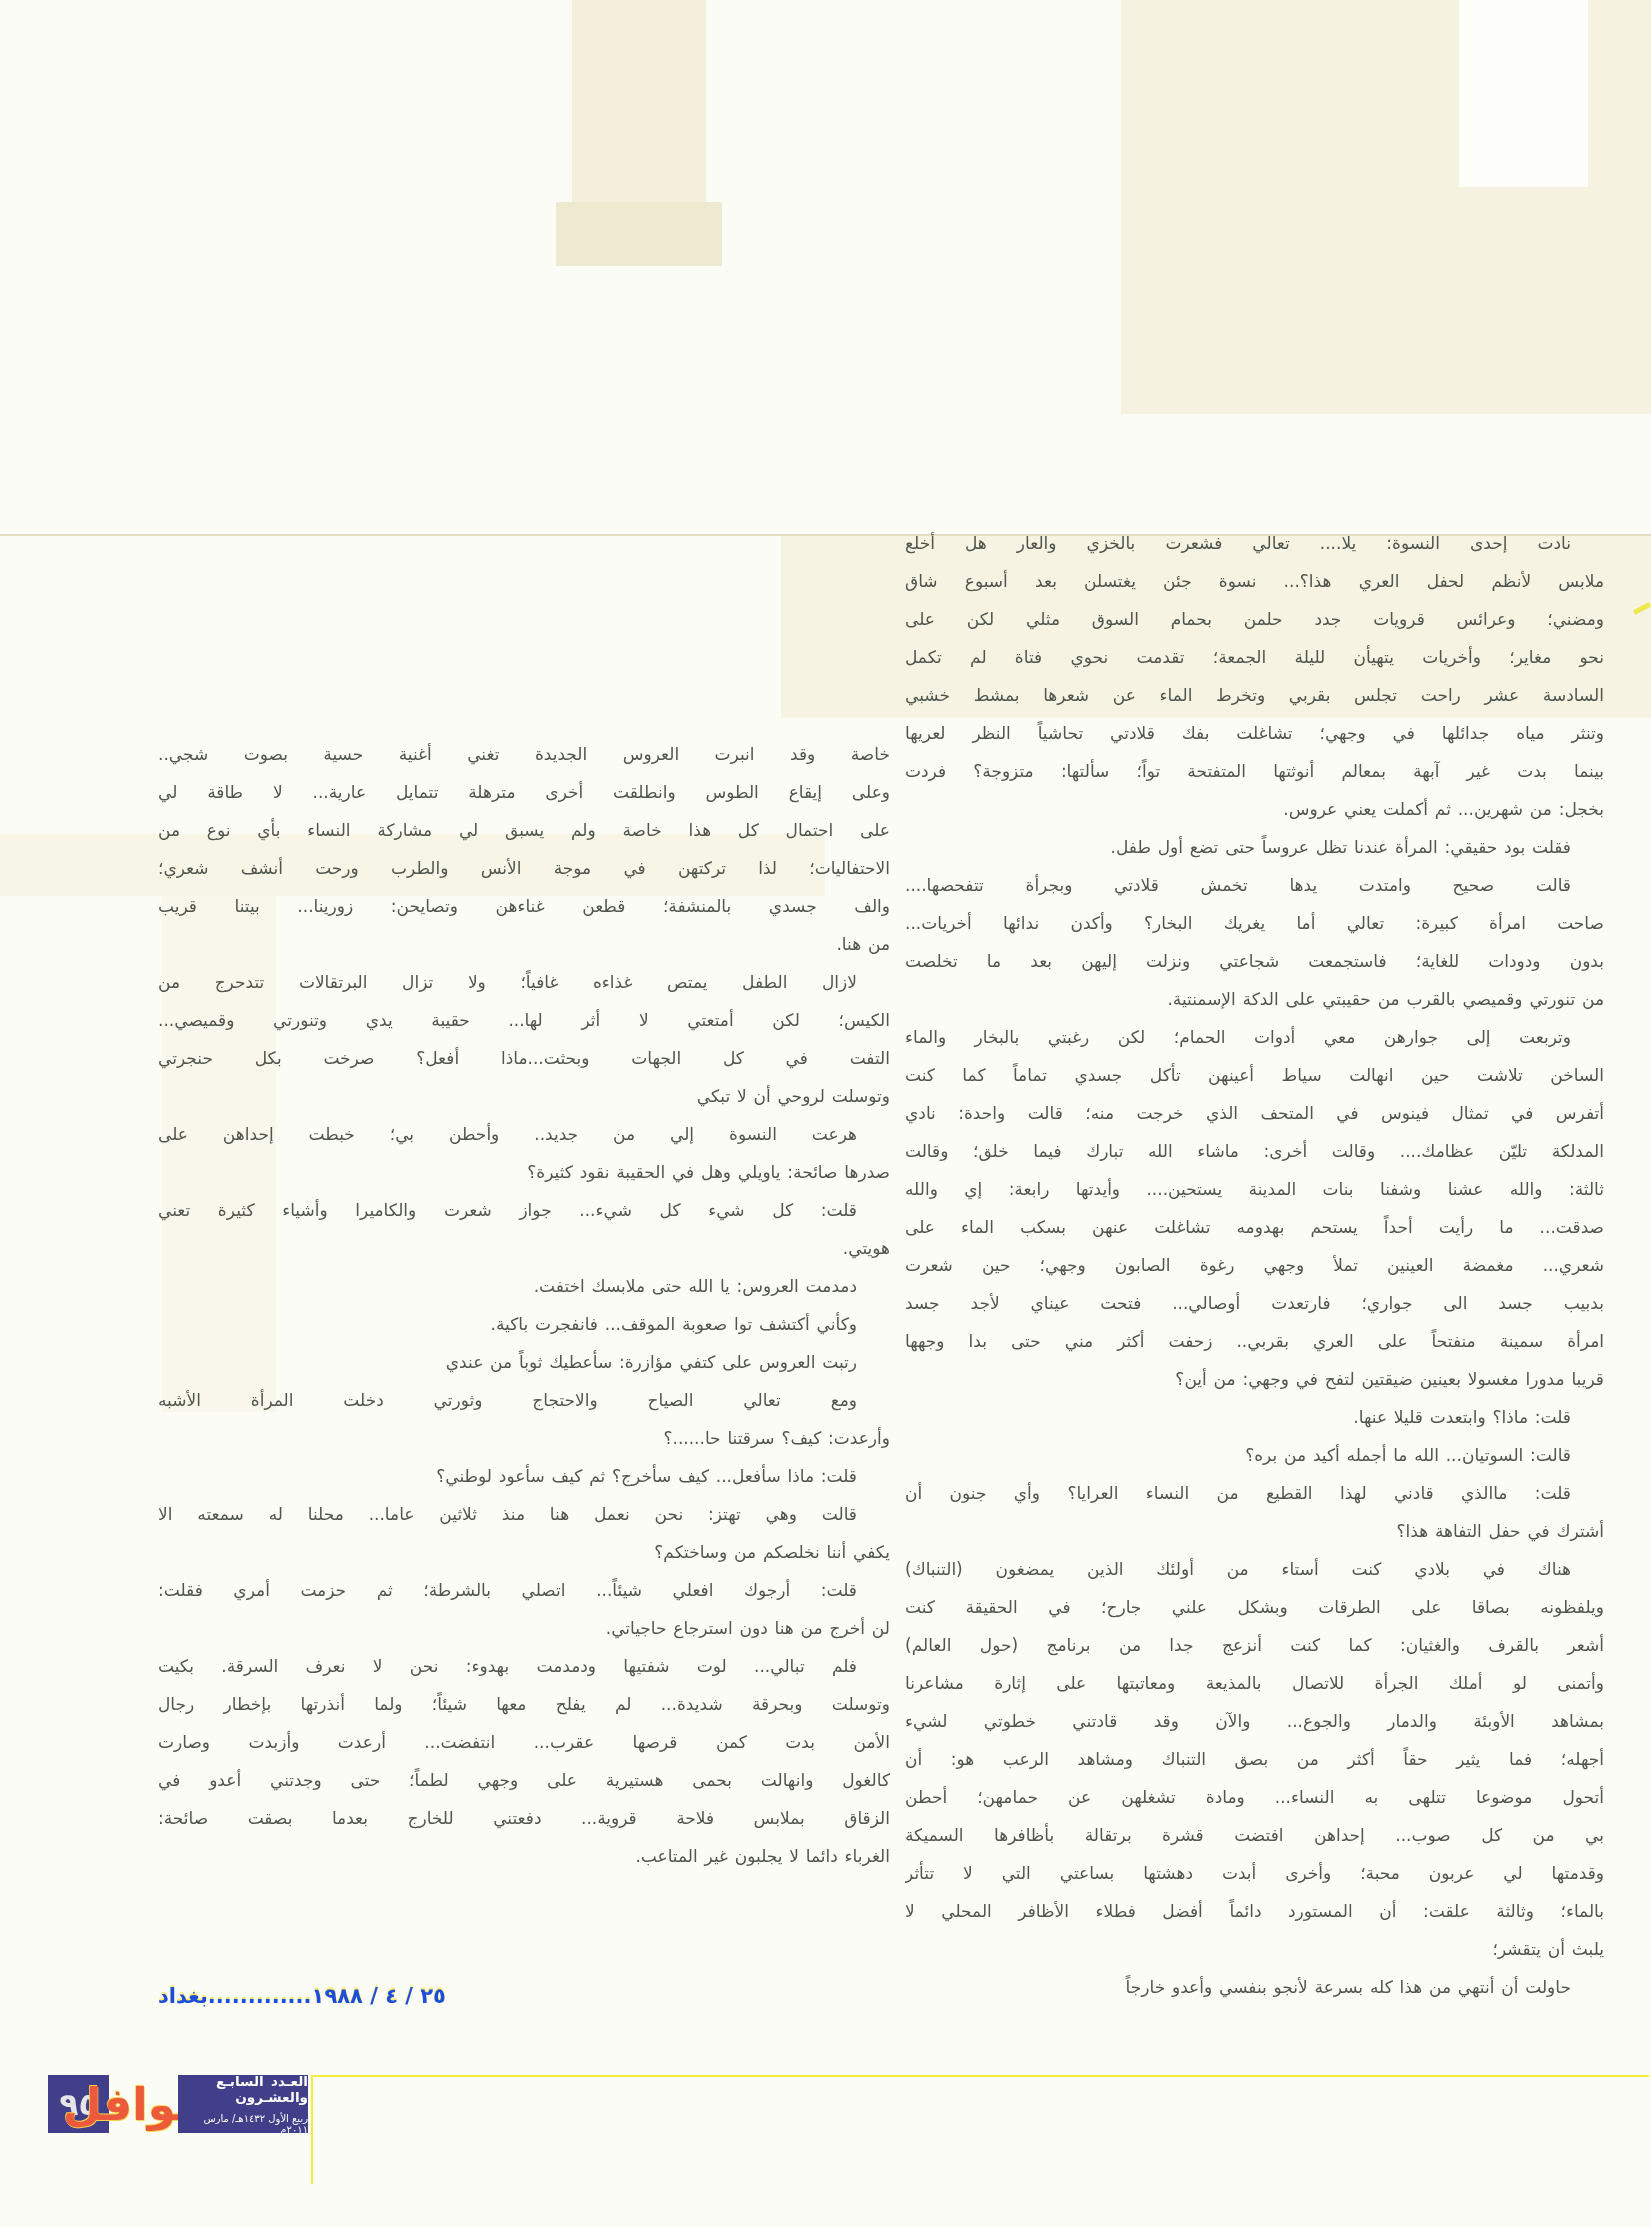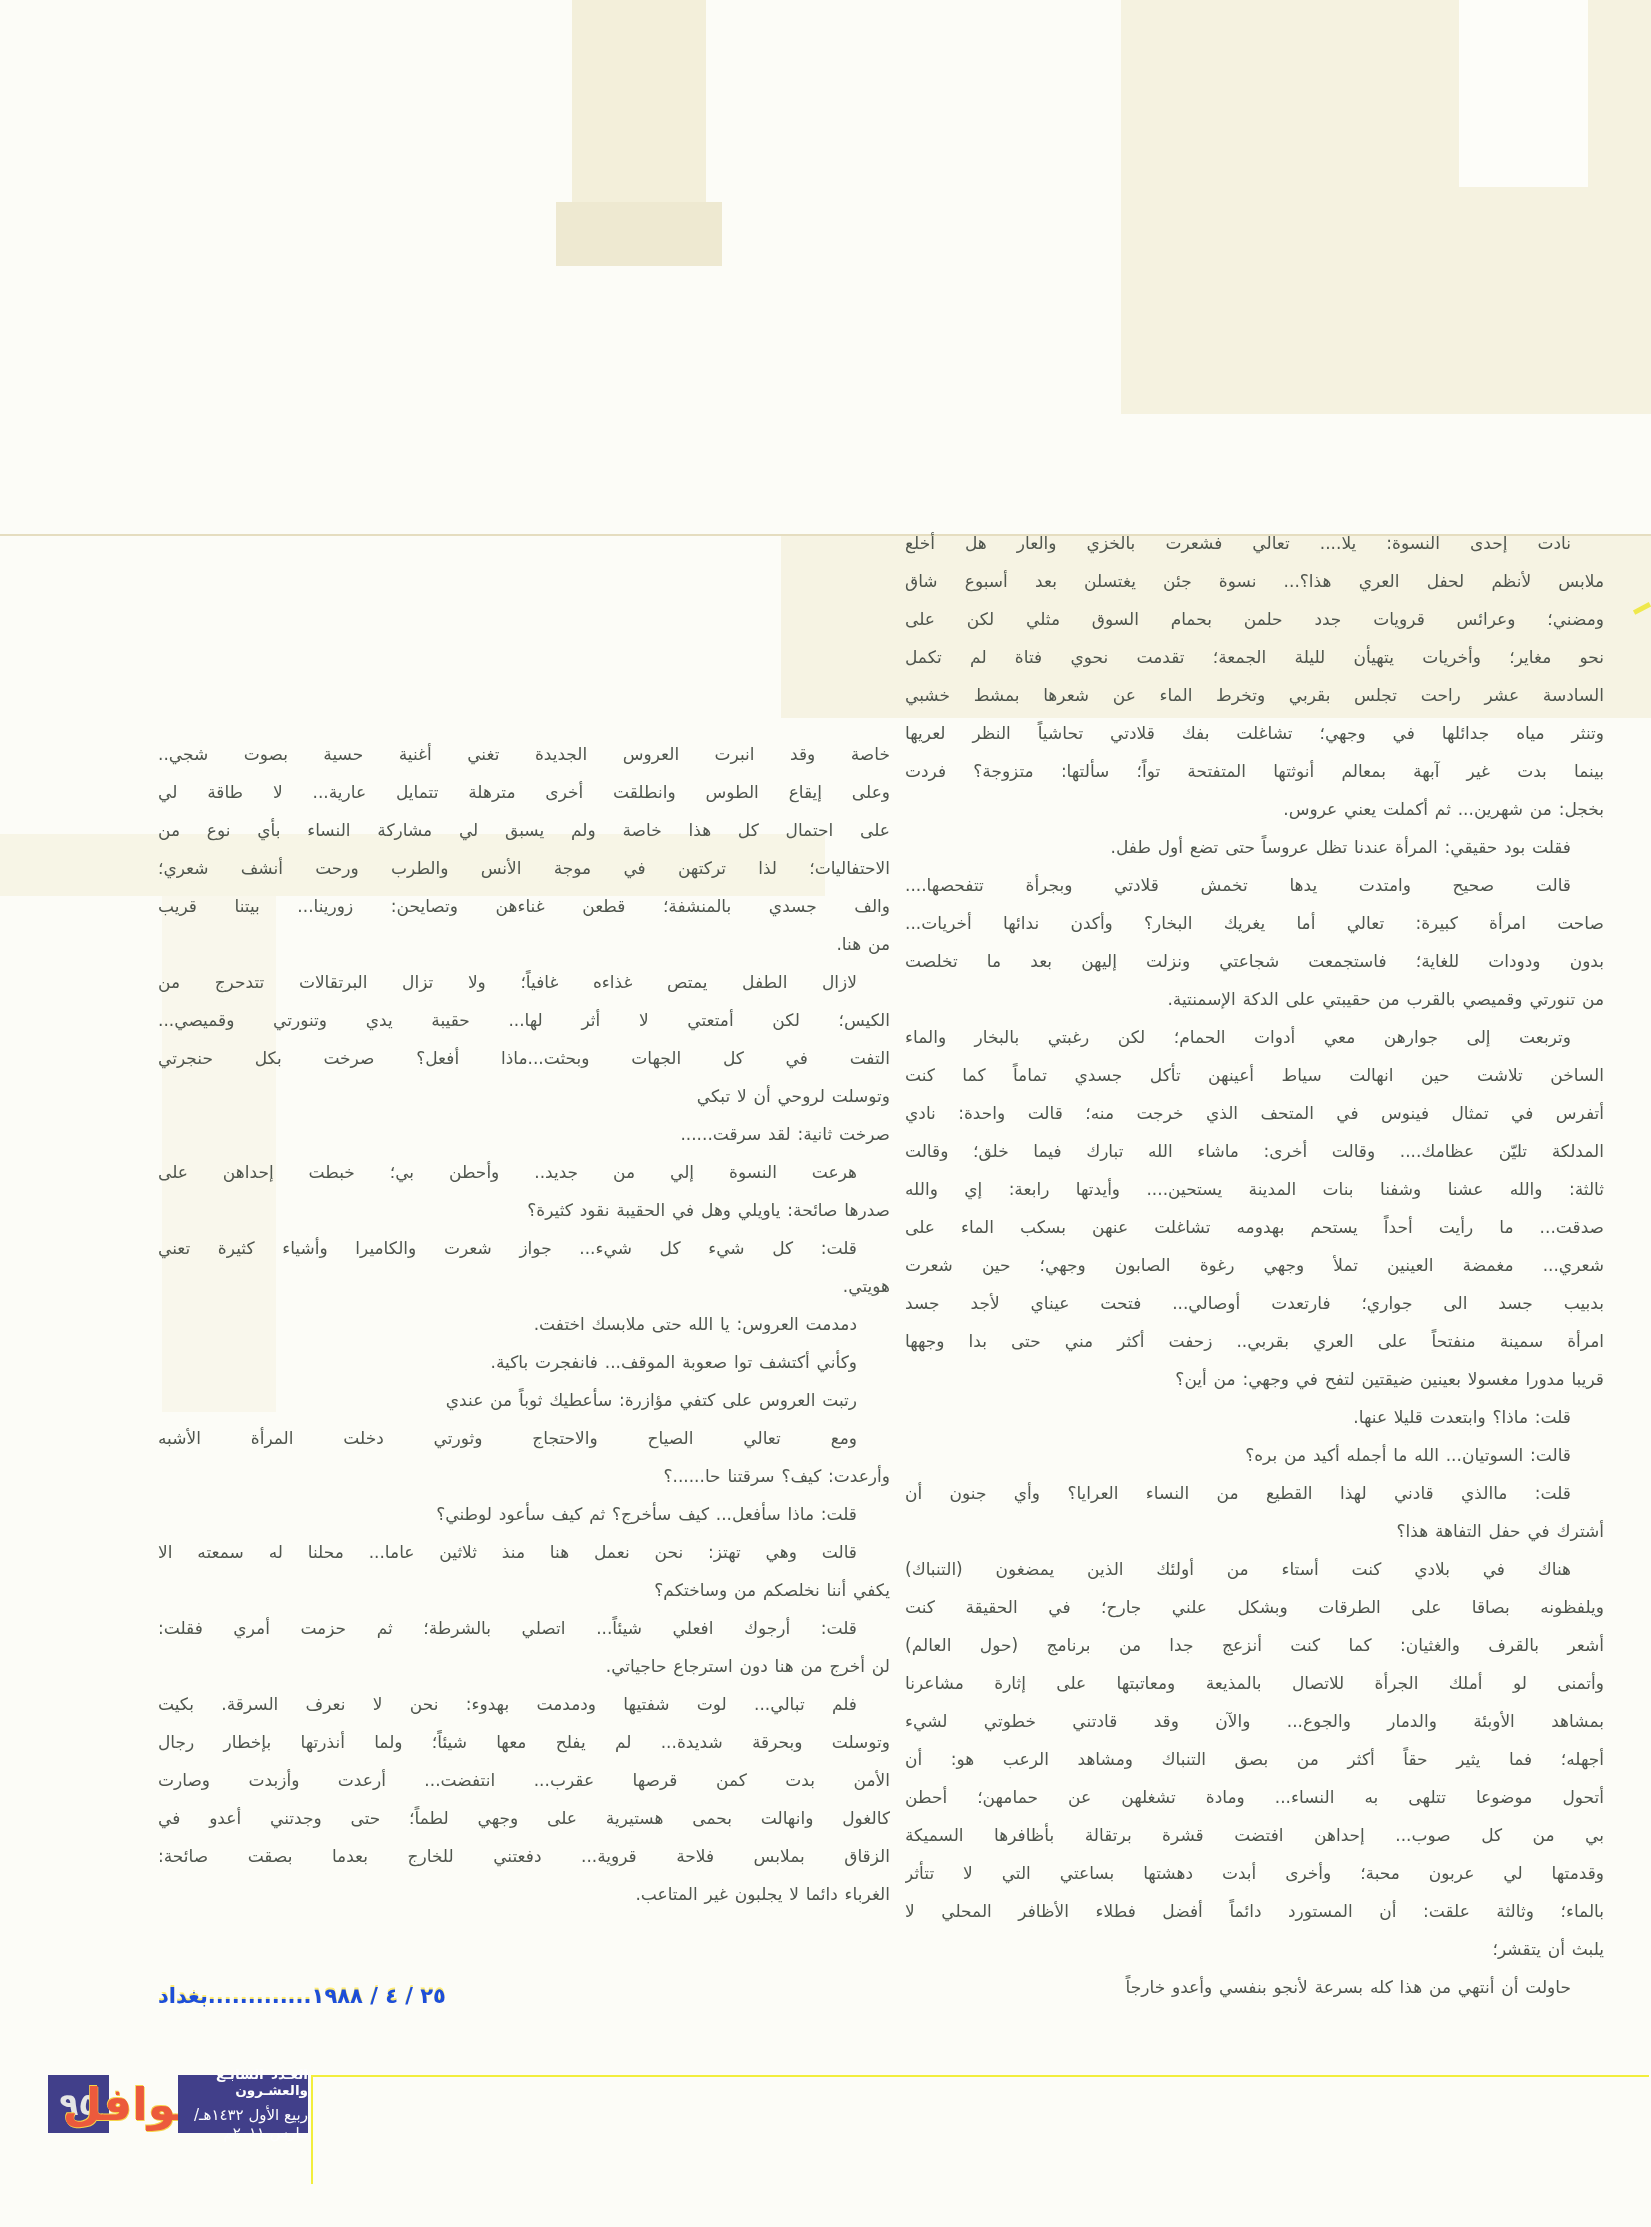--- a/index.html
+++ b/index.html
@@ -35,21 +35,21 @@
     text-shadow:0 -2px 0 rgba(255,233,94,.85);letter-spacing:0.7px;}
   
   .pagebox{position:absolute;left:48px;top:2075px;width:61px;height:58px;background:#413f8a;
     color:#e5e5e5;font-size:31px;font-weight:bold;display:flex;align-items:center;justify-content:center;}
   .maglogo{position:absolute;left:91px;top:2073px;width:86px;height:62px;
     color:#ec5a3c;font-size:45px;font-weight:bold;display:flex;align-items:center;justify-content:center;
     text-shadow:0.7px 0.7px 0 #f6d44a, -0.7px -0.7px 0 #f6d44a;}
   .issuebox{position:absolute;left:178px;top:2075px;width:130px;height:58px;background:#413f8a;
     color:#fdfdfd;direction:rtl;display:flex;flex-direction:column;align-items:center;justify-content:center;gap:8px;}
   .issuebox .l1{font-size:13.6px;font-weight:bold;word-spacing:2.7px;}
-  .issuebox .l2{font-size:15px;}
+  .issuebox .l2{font-size:10px;}
 </style>
 </head>
 <body>
 
 <div class="bgshape bg-band-right"></div>
 <div class="bgshape bg-pillar"></div>
 <div class="bgshape bg-pillar-cap"></div>
 <div class="bgshape bg-white-pillar"></div>
 <div class="bgshape bg-hline"></div>
 <div class="bgshape bg-under"></div>
@@ -102,21 +102,20 @@
     <div class="tline j">خاصة وقد انبرت العروس الجديدة تغني أغنية حسية بصوت شجي..</div>
     <div class="tline j">وعلى إيقاع الطوس وانطلقت أخرى مترهلة تتمايل عارية... لا طاقة لي</div>
     <div class="tline j">على احتمال كل هذا خاصة ولم يسبق لي مشاركة النساء بأي نوع من</div>
     <div class="tline j">الاحتفاليات؛ لذا تركتهن في موجة الأنس والطرب ورحت أنشف شعري؛</div>
     <div class="tline j">والف جسدي بالمنشفة؛ قطعن غناءهن وتصايحن: زورينا... بيتنا قريب</div>
     <div class="tline">من هنا.</div>
     <div class="tline j ind">لازال الطفل يمتص غذاءه غافياً؛ ولا تزال البرتقالات تتدحرج من</div>
     <div class="tline j">الكيس؛ لكن أمتعتي لا أثر لها... حقيبة يدي وتنورتي وقميصي...</div>
     <div class="tline j">التفت في كل الجهات وبحثت...ماذا أفعل؟ صرخت بكل حنجرتي</div>
     <div class="tline">وتوسلت لروحي أن لا تبكي</div>
-    <div class="tline">صرخت ثانية: لقد سرقت......</div>
     <div class="tline j ind">هرعت النسوة إلي من جديد.. وأحطن بي؛ خبطت إحداهن على</div>
     <div class="tline">صدرها صائحة: ياويلي وهل في الحقيبة نقود كثيرة؟</div>
     <div class="tline j ind">قلت: كل شيء كل شيء... جواز شعرت والكاميرا وأشياء كثيرة تعني</div>
     <div class="tline">هويتي.</div>
     <div class="tline ind">دمدمت العروس: يا الله حتى ملابسك اختفت.</div>
     <div class="tline ind">وكأني أكتشف توا صعوبة الموقف... فانفجرت باكية.</div>
     <div class="tline ind">رتبت العروس على كتفي مؤازرة: سأعطيك ثوباً من عندي</div>
     <div class="tline j ind">ومع تعالي الصياح والاحتجاج وثورتي دخلت المرأة الأشبه</div>
     <div class="tline">وأرعدت: كيف؟ سرقتنا حا......؟</div>
     <div class="tline ind">قلت: ماذا سأفعل... كيف سأخرج؟ ثم كيف سأعود لوطني؟</div>

